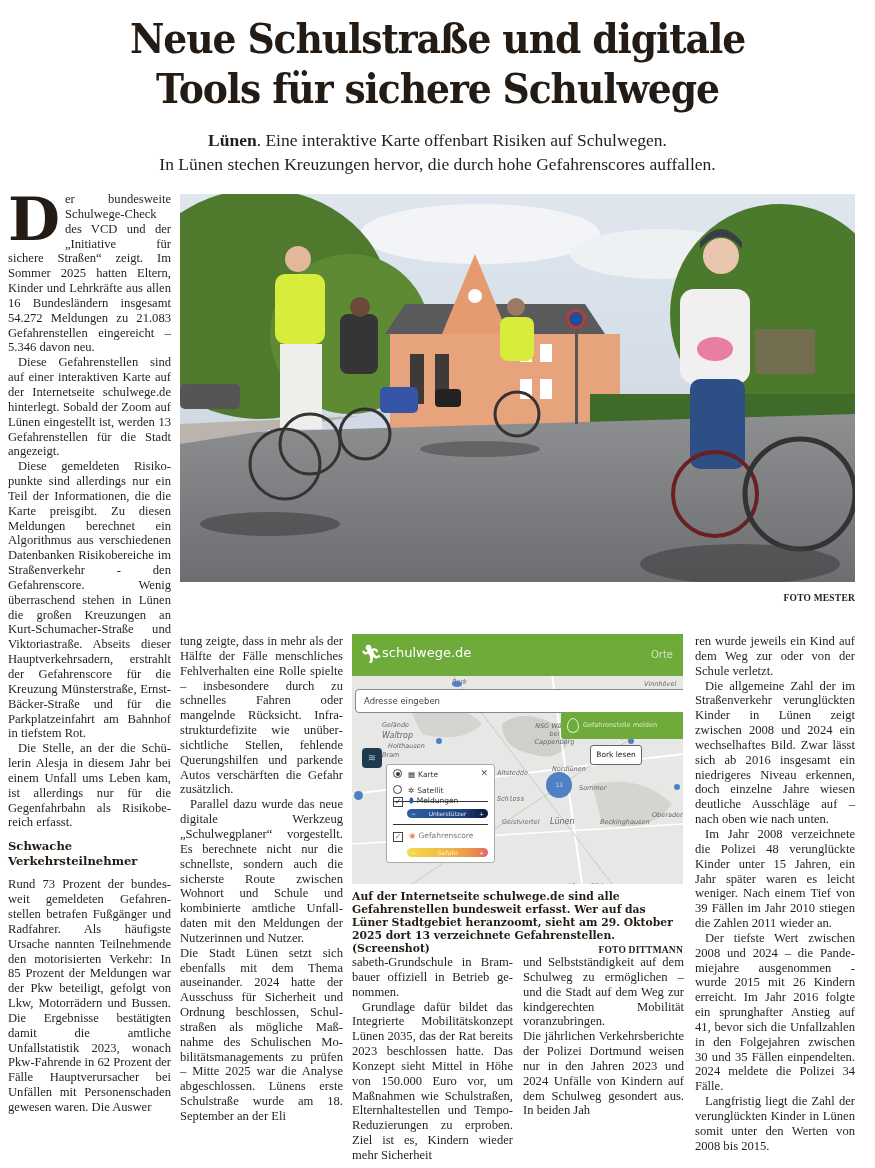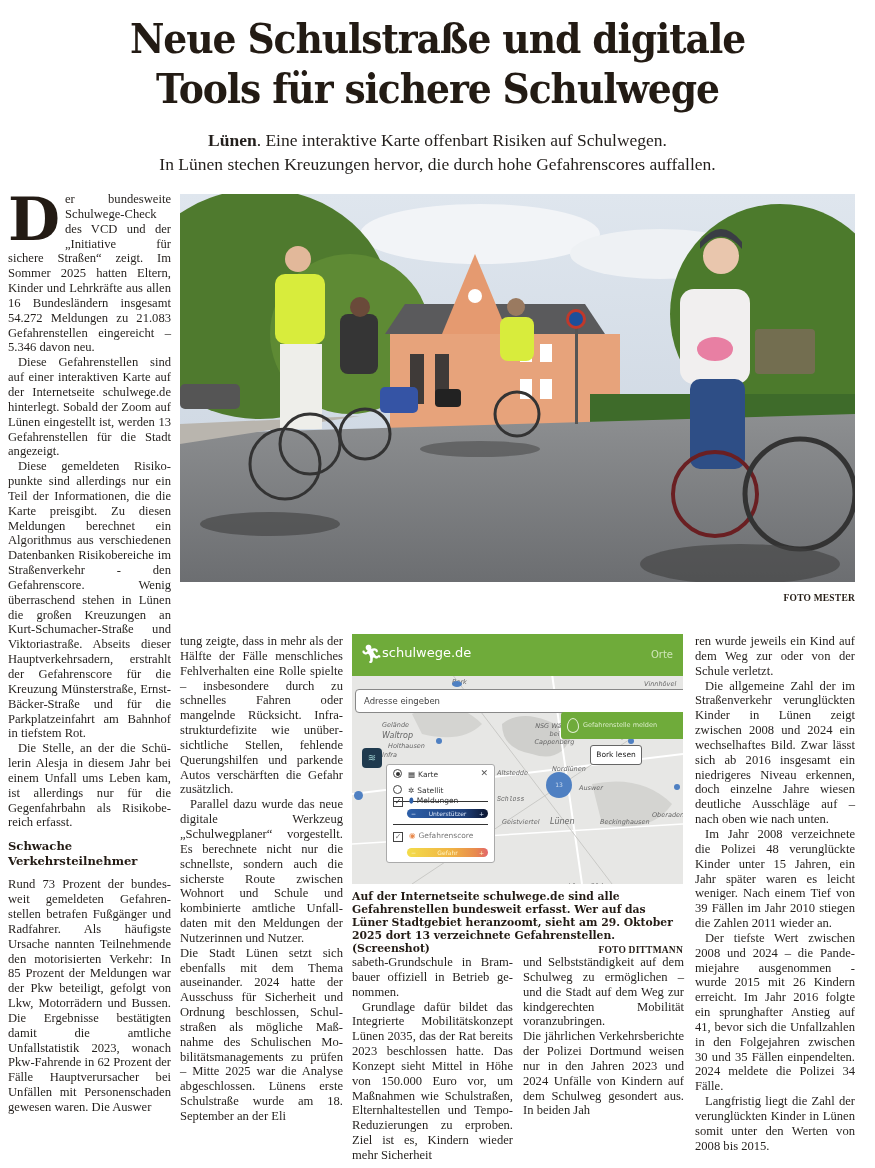--- a/index.html
+++ b/index.html
@@ -154,26 +154,26 @@
     <line x1="200" y1="40" x2="230" y2="250" stroke="#fff" stroke-width="2"></line>
     <line x1="0" y1="210" x2="331" y2="190" stroke="#fff" stroke-width="1.5"></line>
     <line x1="100" y1="40" x2="260" y2="250" stroke="#c9c9c6" stroke-width="1"></line>
     <line x1="60" y1="250" x2="331" y2="70" stroke="#c9c9c6" stroke-width="1"></line>
   </svg>
   <span class="maplabel" style="left:100px;top:44px;">Bork</span>
   <span class="maplabel" style="left:292px;top:46px;">Vinnhövel</span>
   <span class="maplabel" style="left:30px;top:87px;">Gelände</span>
   <span class="maplabel" style="left:30px;top:97px;font-size:8px;">Waltrop</span>
   <span class="maplabel" style="left:36px;top:108px;">Holthausen</span>
-  <span class="maplabel" style="left:30px;top:117px;">Infra</span>
+  <span class="maplabel" style="left:30px;top:117px;">Bram</span>
   <span class="maplabel" style="left:180px;top:88px;width:45px;white-space:normal;text-align:center;">NSG Wälder bei Cappenberg</span>
   <span class="maplabel" style="left:257px;top:98px;">Langern</span>
   <span class="maplabel" style="left:145px;top:135px;">Altstedde</span>
   <span class="maplabel" style="left:200px;top:131px;text-align:right;">Nordlünen</span>
-  <span class="maplabel" style="left:227px;top:150px;">Auswer</span>
+  <span class="maplabel" style="left:227px;top:150px;">Sommer</span>
   <span class="maplabel" style="left:145px;top:162px;font-family:Liberation Mono, monospace;">Schloss</span>
   <span class="maplabel" style="left:150px;top:184px;">Geistviertel</span>
   <span class="maplabel" style="left:198px;top:183px;font-size:8px;">Lünen</span>
   <span class="maplabel" style="left:248px;top:184px;">Beckinghausen</span>
   <span class="maplabel" style="left:300px;top:177px;">Oberaden</span>
   <span class="maplabel" style="left:216px;top:248px;">Lünen-Süd</span>
 
   <div class="cluster" style="left:194px;top:138px;width:26px;height:26px;">
     <span style="display:block;text-align:center;font-family:'DejaVu Sans',sans-serif;font-size:6px;line-height:26px;color:#c8d8ee;">13</span>
   </div>

